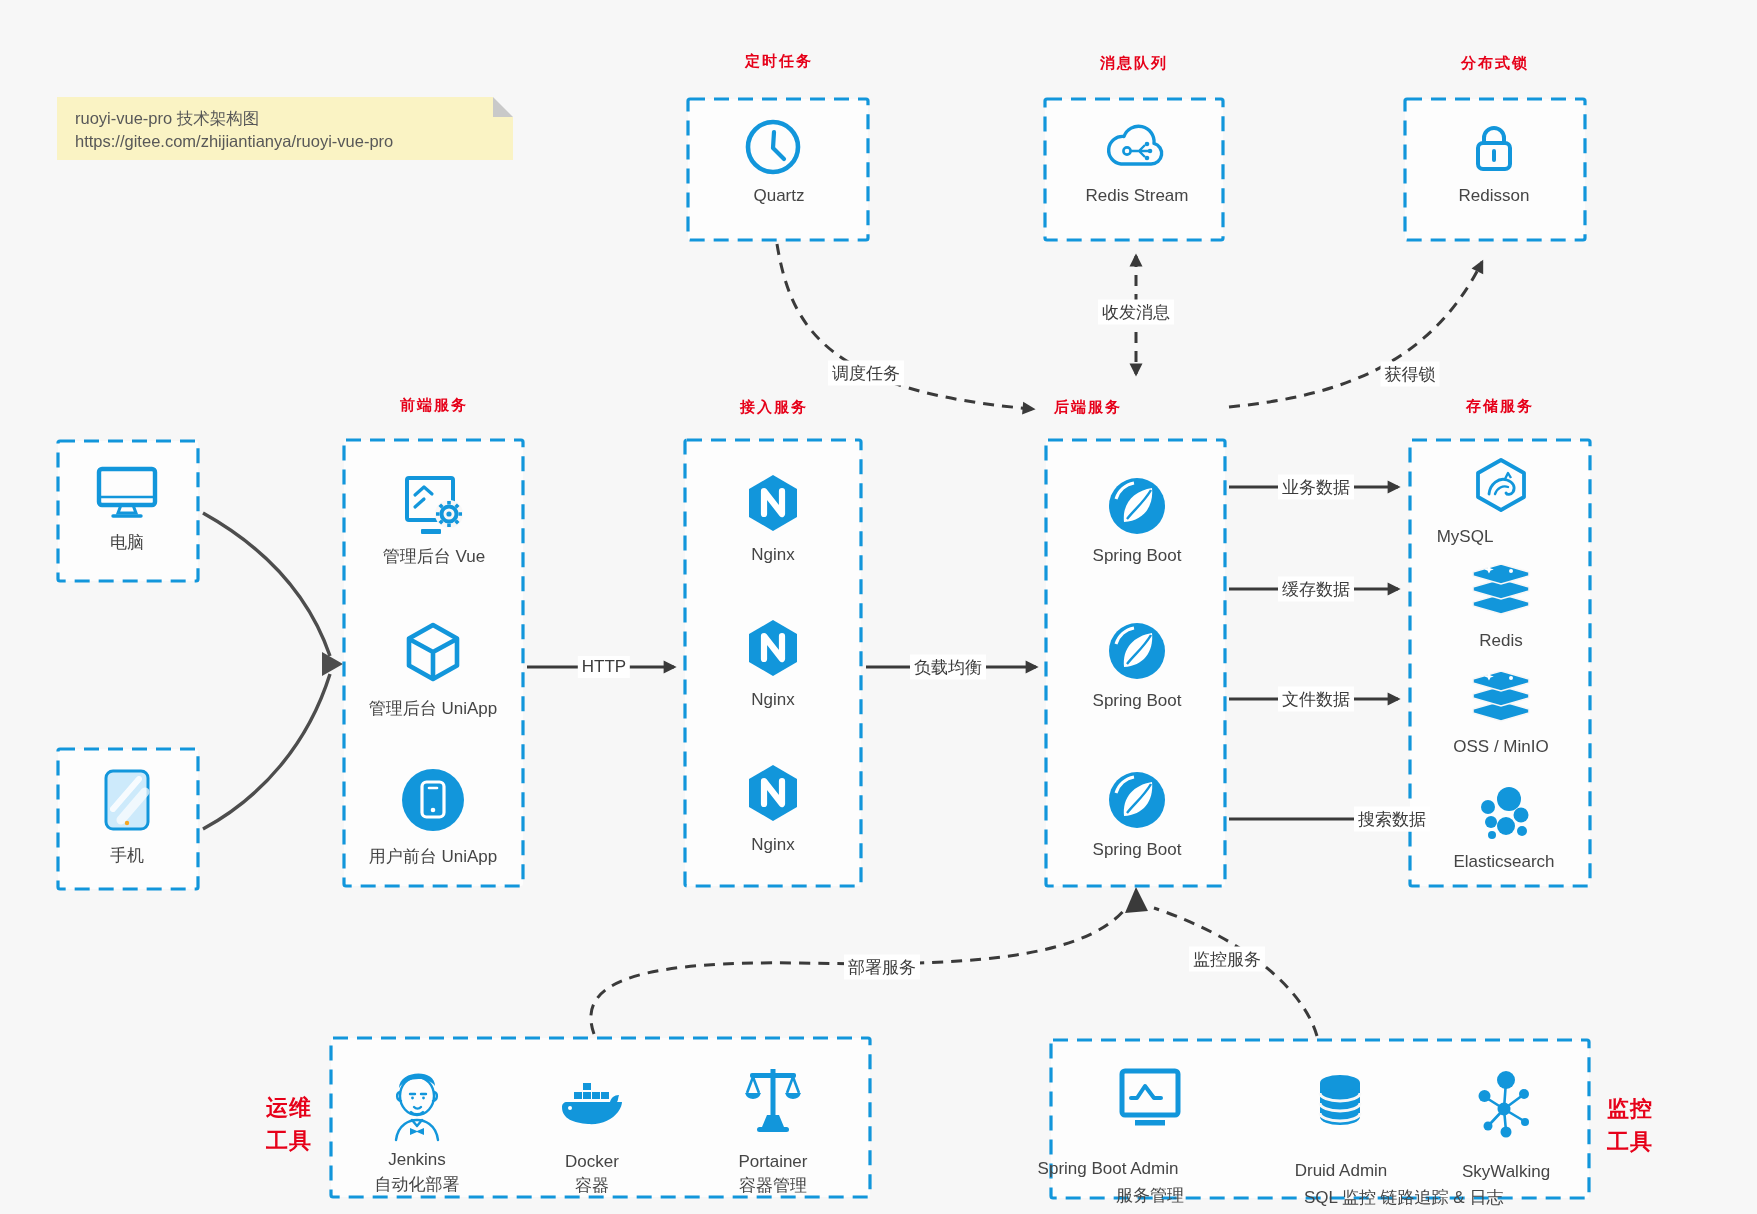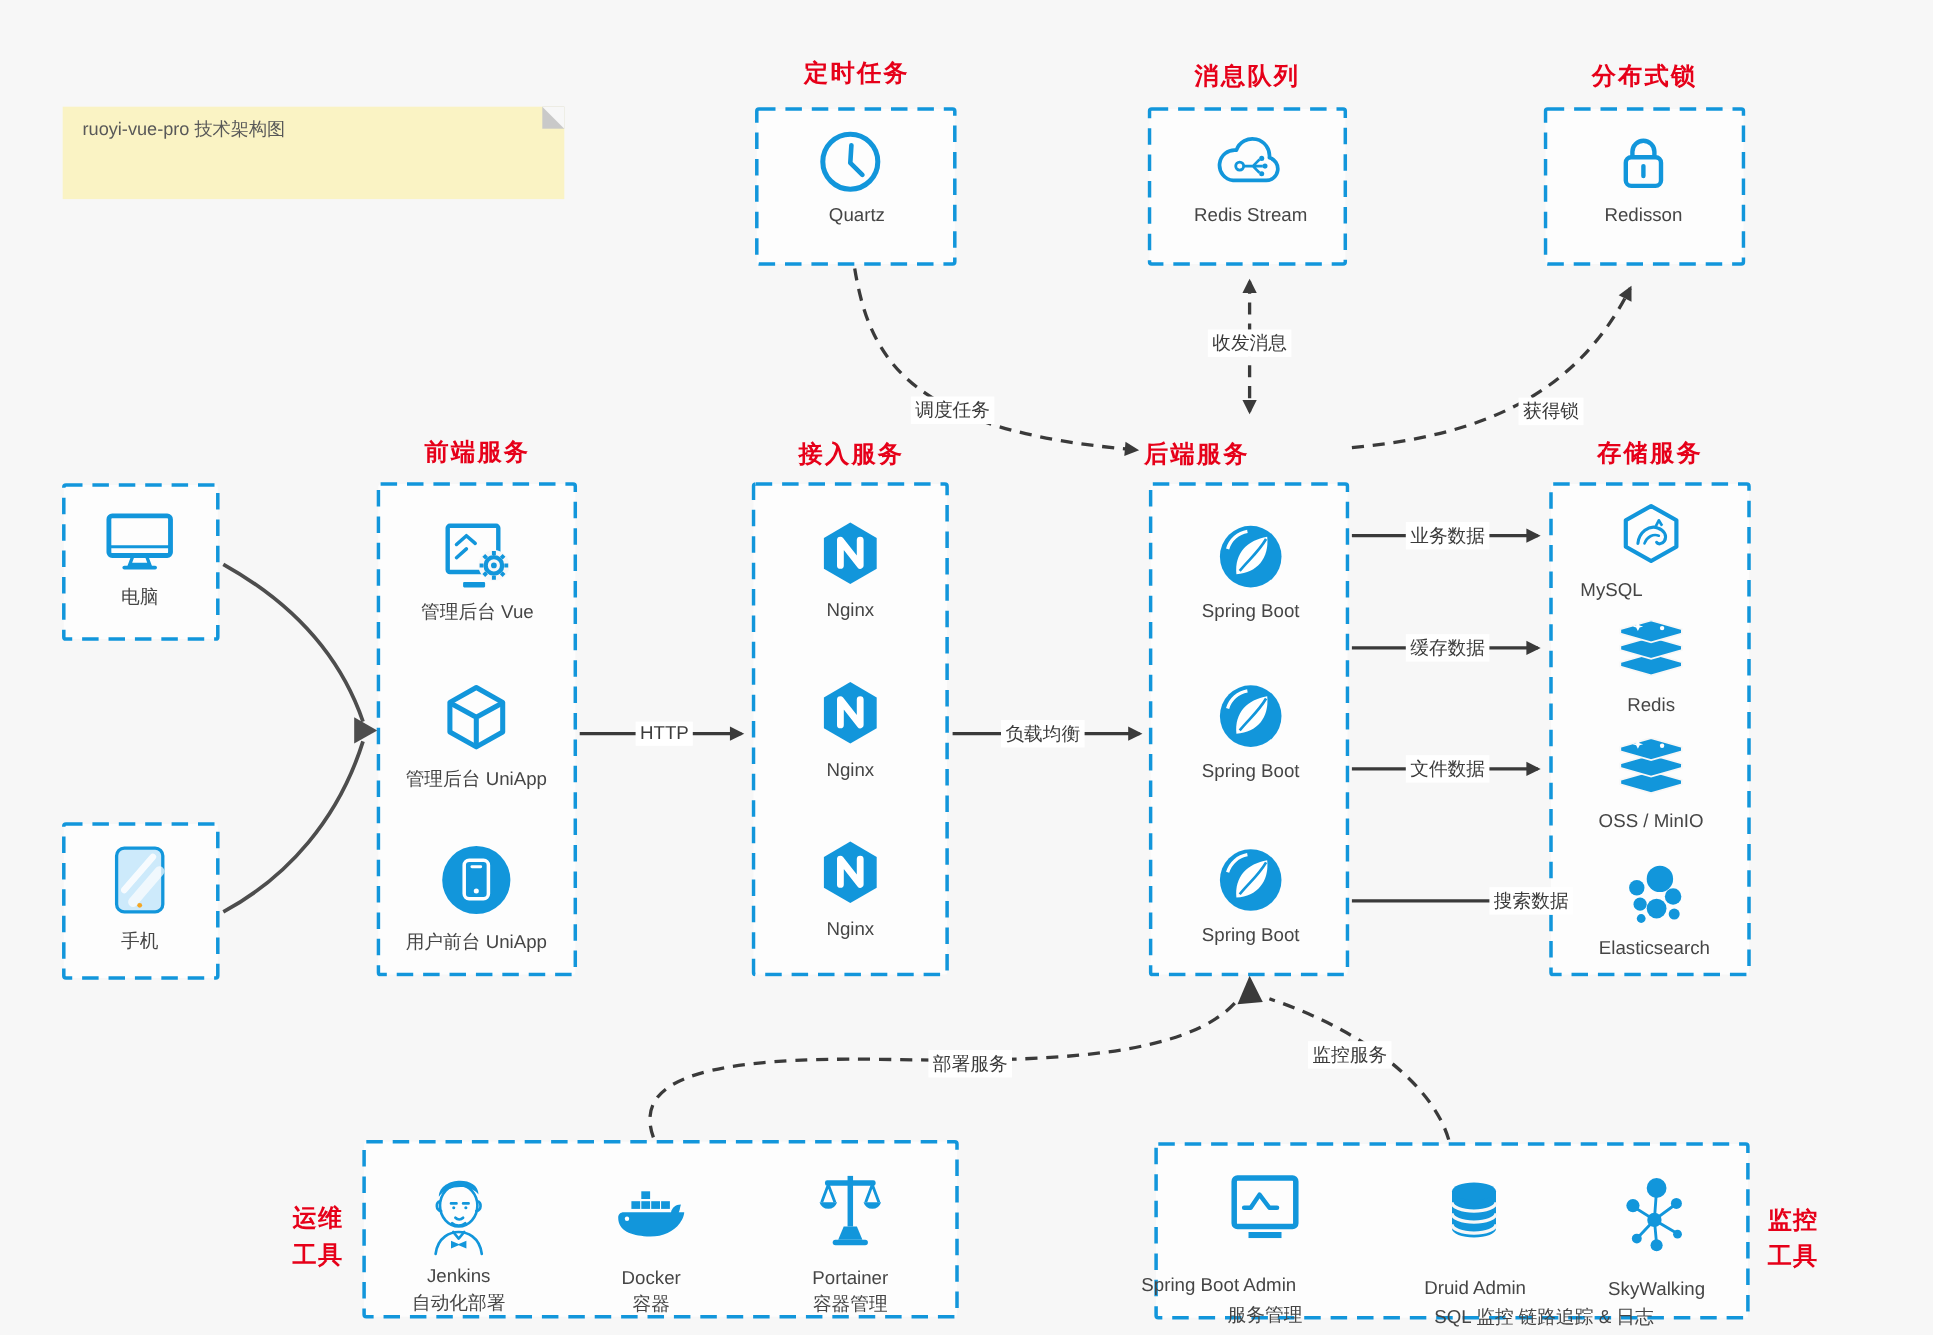--- a/index.html
+++ b/index.html
@@ -2,29 +2,29 @@
 <html><head>
 <meta charset="utf-8">
 <style>
   html,body{margin:0;padding:0;background:#f7f7f7;}
   #canvas{position:relative;width:1757px;height:1214px;background:#f7f7f7;
           font-family:"Liberation Sans","DejaVu Sans",sans-serif;overflow:hidden;}
   #edge-layer{position:absolute;left:0;top:0;pointer-events:none;}
   .box{position:absolute;}
   .frame{position:absolute;left:0;top:0;}
   .ic{position:absolute;}
-  .gtitle{position:absolute;transform:translateX(-50%);font-size:22px;font-weight:700;
+  .gtitle{position:absolute;transform:translateX(-50%);font-size:15px;font-weight:700;
           color:#e60019;letter-spacing:2px;white-space:nowrap;}
   .stitle{position:absolute;transform:translateX(-50%);font-size:22px;font-weight:700;
           color:#e60019;letter-spacing:1px;line-height:33px;text-align:center;white-space:nowrap;}
   .ilabel{position:absolute;transform:translateX(-50%);font-size:17px;color:#454545;
           white-space:nowrap;text-align:center;}
   .elabel{position:absolute;transform:translate(-50%,-50%);font-size:17px;color:#3b3b3b;
           background:#ffffff;padding:1px 4px;white-space:nowrap;}
-  .note{position:absolute;left:57px;top:97px;width:456px;height:84px;background:#faf3c4;
+  .note{position:absolute;left:57px;top:97px;width:456px;height:63px;background:#faf3c4;
         color:#585858;font-size:16.5px;line-height:23px;padding:10px 0 0 18px;box-sizing:border-box;}
   .note::before{content:"";position:absolute;top:0;right:0;border-style:solid;
         border-width:0 20px 20px 0;border-color:#f7f7f7 #f7f7f7 #c9c9c9 #c9c9c9;}
 </style>
 </head>
 <body>
 
 <div id="canvas">
 
   <svg id="edge-layer" width="1757" height="1214" viewBox="0 0 1757 1214">
@@ -51,20 +51,21 @@
       <path d="M1136 256 V374" marker-start="url(#mA)" marker-end="url(#mA)"></path>
       <path d="M1229 407 C1330 397 1428 370 1482 262" marker-end="url(#mA)"></path>
       <path d="M594 1034 C574 978 650 961 800 963 C950 966 1082 962 1126 908"></path>
       <path d="M1317 1036 C1303 988 1243 938 1154 908"></path>
     </g>
     <polygon points="1125,913 1136,887 1148,911" fill="#3a3a3a"></polygon>
   </svg>
 
   <div class="note">
     <div>ruoyi-vue-pro 技术架构图</div>
+    <div>https://gitee.com/zhijiantianya/ruoyi-vue-pro</div>
   </div>
 
   <div class="gtitle" style="left:779px;top:52px">定时任务</div>
   <div class="gtitle" style="left:1134px;top:54px">消息队列</div>
   <div class="gtitle" style="left:1495px;top:54px">分布式锁</div>
   <div class="gtitle" style="left:434px;top:396px">前端服务</div>
   <div class="gtitle" style="left:774px;top:398px">接入服务</div>
   <div class="gtitle" style="left:1088px;top:398px">后端服务</div>
   <div class="gtitle" style="left:1500px;top:397px">存储服务</div>
   <div class="stitle" style="left:289px;top:1091px">

